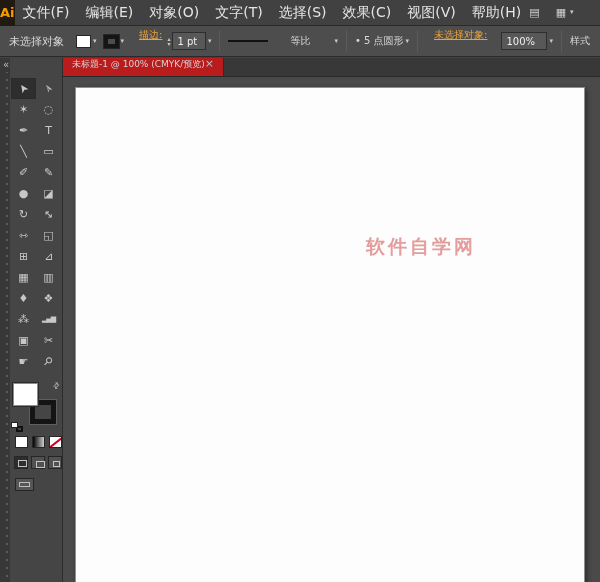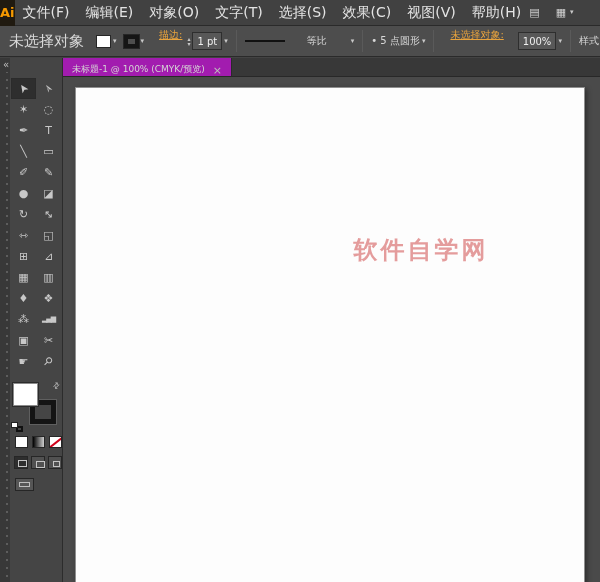--- a/index.html
+++ b/index.html
@@ -9,21 +9,21 @@
 
   
   .menubar{position:absolute;left:0;top:0;right:0;height:26px;background:#414141;border-bottom:1px solid #2a2a2a;display:flex;align-items:center}
   .logo{width:30px;height:26px;background:#201a10;color:#f79a00;font-weight:bold;font-size:13px;display:flex;align-items:center;justify-content:center;cursor:default}
   .menu-item{padding:8px 8px;font-size:14px;color:#e4e4e4;line-height:25px;cursor:default;white-space:nowrap}
   .menubar-right{margin-left:auto;display:flex;align-items:center;gap:16px;padding-right:52px;color:#cfcfcf;font-size:11px}
   .mb-icon{display:flex;align-items:center;gap:2px;cursor:default}
 
   
   .controlbar{position:absolute;top:26px;left:0;right:0;height:31px;background:#4d4d4d;border-bottom:1px solid #2a2a2a;display:flex;align-items:center;font-size:10px;color:#d8d8d8}
-  .nosel{margin:0 12px 0 9px;font-size:15px;white-space:nowrap}
+  .nosel{margin:0 12px 0 9px;font-size:11px;white-space:nowrap}
   .swgroup{display:flex;align-items:center;margin-right:7px}
   .mini-fill{width:15px;height:13px;background:#ffffff;border:1px solid #262626}
   .mini-stroke{width:15px;height:13px;border:4px solid #151515;background:#4d4d4d;box-shadow:0 0 0 1px #262626}
   .caret{font-size:7px;color:#c9c9c9;margin-left:2px;line-height:1}
   .link{color:#e8a33d;text-decoration:underline;margin:0 5px 12px 8px;white-space:nowrap;cursor:pointer}
   .spin{display:flex;flex-direction:column;justify-content:center;font-size:6px;color:#c9c9c9;line-height:.85;margin-right:2px;cursor:pointer}
   .field{height:18px;background:#585858;border:1px solid #2e2e2e;display:flex;align-items:center;padding:0 4px;color:#efefef;white-space:nowrap}
   .field.weight{width:36px}
   .field.opacity{width:50px;margin-left:9px}
   .sep{width:1px;height:22px;background:#3a3a3a;margin:0 8px;border-right:1px solid #5a5a5a}
@@ -66,27 +66,27 @@
   .modes .m::after{content:"";position:absolute;left:3px;top:3px;width:7px;height:5px;border:1px solid #c4c4c4}
   .modes .m2::after{left:4px;top:4px}
   .modes .m3::after{width:5px;height:4px;left:4px;top:4px}
 
   .screenmode{position:absolute;left:5px;top:420px;width:19px;height:13px;border:1px solid #262626;background:#565656;cursor:pointer}
   .screenmode::after{content:"";position:absolute;left:3px;top:3px;right:3px;bottom:3px;border:1px solid #bdbdbd}
 
   
   .docarea{position:absolute;left:63px;top:58px;right:0;bottom:0;background:#4a4a4a}
   .tabbar{position:absolute;left:0;top:0;right:0;height:19px;background:#383838;border-bottom:1px solid #282828;display:flex}
-  .tab{background:#a21caf;padding:0 9px;font-size:9px;color:#d4d4d4;display:flex;align-items:flex-end;gap:8px;border-right:1px solid #2b2b2b;cursor:pointer;white-space:nowrap}
+  .tab{background:#b91c1c;padding:0 9px;font-size:9px;color:#d4d4d4;display:flex;align-items:flex-start;border-right:1px solid #2b2b2b;cursor:pointer;white-space:nowrap}
   .tab-close{color:#bdbdbd;font-size:11px;cursor:pointer;line-height:1}
 
   .canvas{position:absolute;left:0;top:20px;right:0;bottom:0;background:#4a4a4a;overflow:hidden}
   .artboard{position:absolute;left:12px;top:9px;width:510px;bottom:-8px;background:#fdfdfd;border:1px solid #8f8f8f;box-shadow:2px 2px 5px rgba(0,0,0,.4)}
   .wm{position:absolute;left:262px;top:146px;width:166px;text-align:center;cursor:default}
-  .wm-title{font-size:24px;font-weight:bold;letter-spacing:3px;color:#e49c9c;text-shadow:1px 1px 0 rgba(255,255,255,.65)}
+  .wm-title{font-size:19px;font-weight:bold;letter-spacing:3px;color:#e49c9c;text-shadow:1px 1px 0 rgba(255,255,255,.65)}
   .wm-url{font-size:9px;letter-spacing:2px;color:#e6afaf;margin-top:4px}
 </style>
 </head>
 <body>
 
 <div id="app">
 
   <div class="menubar">
     <div class="logo">Ai</div>
     <div class="menu-item">文件(F)</div>

